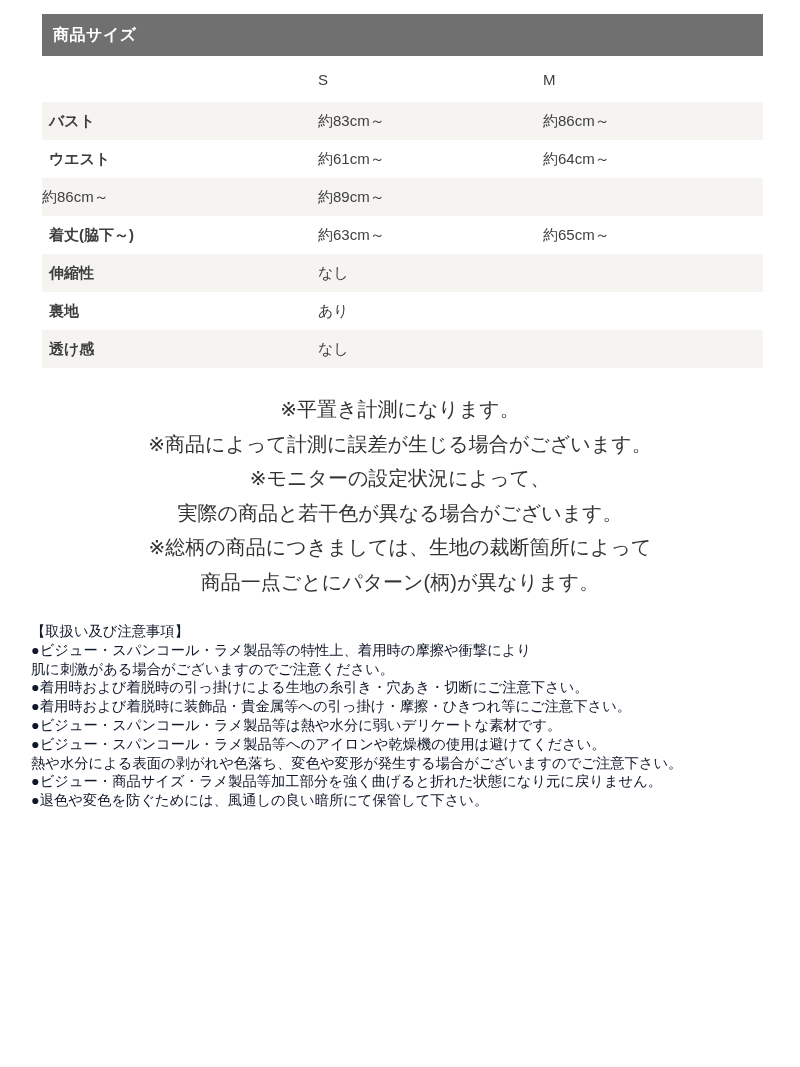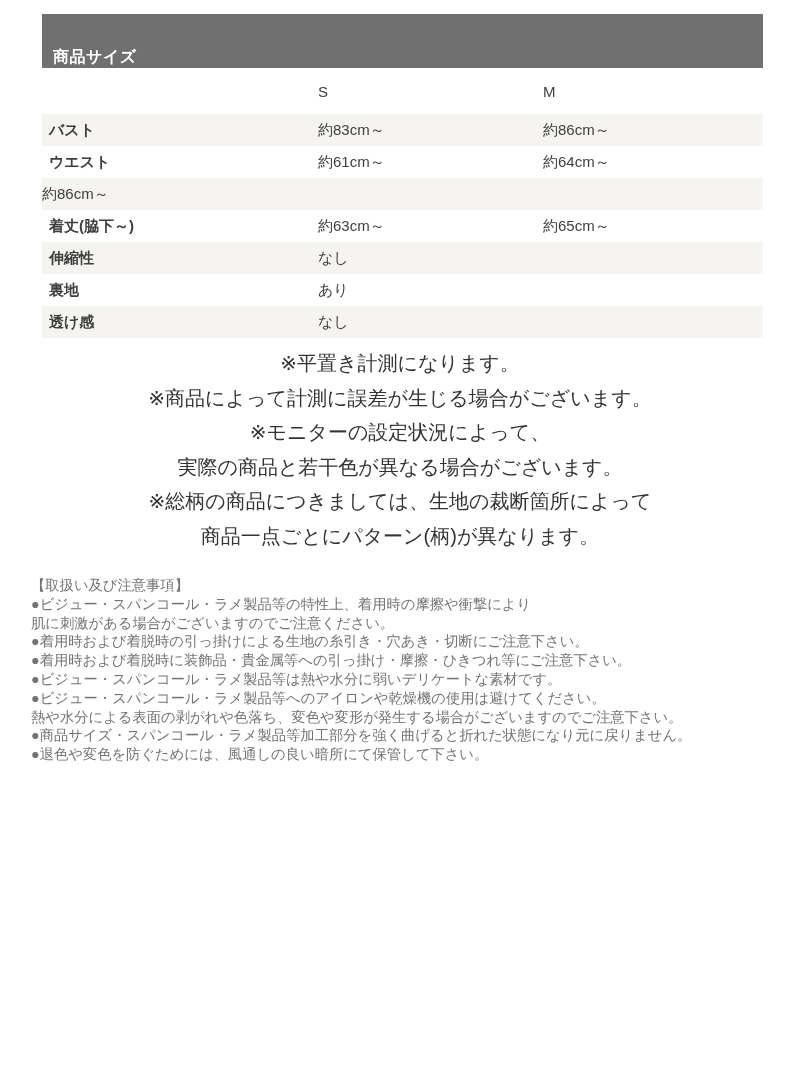--- a/index.html
+++ b/index.html
@@ -8,59 +8,59 @@
     height:1067px;
     font-family:"Liberation Sans","DejaVu Sans",sans-serif;
     color:#3e3e3e;
     overflow:hidden;
   }
   .page { width:800px; height:1067px; background:#ffffff; }
 
   
   .size-header {
     margin:14px 37px 0 42px;
-    height:54px;
+    height:42px;
     background:#707070;
     color:#ffffff;
     font-size:16px;
     font-weight:bold;
     display:flex;
-    align-items:flex-end;
+    align-items:center;
     padding-left:11px;
     letter-spacing:0.5px;
   }
 
   
   .size-table { margin:0 37px 0 42px; font-size:15px; color:#3e3e3e; }
   .trow {
     display:grid;
     grid-template-columns:276px 225px 1fr;
     align-items:center;
-    height:32px;
+    height:38px;
   }
   .trow.thead { height:46px; background:#ffffff; }
   .trow.alt { background:#f5f4f1; }
   .cell { white-space:nowrap; }
   .cell.label { padding-left:7px; font-weight:bold; }
 
   
   .notes {
-    margin-top:8px;
+    margin-top:24px;
     text-align:center;
     font-size:20px;
     line-height:34.5px;
     color:#333333;
   }
 
   
   .care {
     margin:23px 30px 0 31px;
     font-size:14.3px;
     line-height:18.8px;
-    color:#737373;
+    color:#0f172a;
   }
 </style>
 </head>
 <body>
 
 <div class="page">
 
   <div class="size-header">
     <span>商品サイズ</span>
   </div>
@@ -77,20 +77,21 @@
       <div class="cell">約83cm～</div>
       <div class="cell">約86cm～</div>
     </div>
     <div class="trow">
       <div class="cell label">ウエスト</div>
       <div class="cell">約61cm～</div>
       <div class="cell">約64cm～</div>
     </div>
     <div class="trow alt">
       <div class="cell">約86cm～</div>
+      <div class="cell">約89cm～</div>
     </div>
     <div class="trow">
       <div class="cell label">着丈(脇下～)</div>
       <div class="cell">約63cm～</div>
       <div class="cell">約65cm～</div>
     </div>
     <div class="trow alt">
       <div class="cell label">伸縮性</div>
       <div class="cell">なし</div>
       <div class="cell"></div>
@@ -118,17 +119,17 @@
 
   <div class="care">
     <div>【取扱い及び注意事項】</div>
     <div>●ビジュー・スパンコール・ラメ製品等の特性上、着用時の摩擦や衝撃により</div>
     <div>肌に刺激がある場合がございますのでご注意ください。</div>
     <div>●着用時および着脱時の引っ掛けによる生地の糸引き・穴あき・切断にご注意下さい。</div>
     <div>●着用時および着脱時に装飾品・貴金属等への引っ掛け・摩擦・ひきつれ等にご注意下さい。</div>
     <div>●ビジュー・スパンコール・ラメ製品等は熱や水分に弱いデリケートな素材です。</div>
     <div>●ビジュー・スパンコール・ラメ製品等へのアイロンや乾燥機の使用は避けてください。</div>
     <div>熱や水分による表面の剥がれや色落ち、変色や変形が発生する場合がございますのでご注意下さい。</div>
-    <div>●商品サイズ・スパンコール・ラメ製品等加工部分を強く曲げると折れた状態になり元に戻りません。</div>
+    <div>●ビジュー・商品サイズ・ラメ製品等加工部分を強く曲げると折れた状態になり元に戻りません。</div>
     <div>●退色や変色を防ぐためには、風通しの良い暗所にて保管して下さい。</div>
   </div>
 
 </div>
 
 </body></html>

